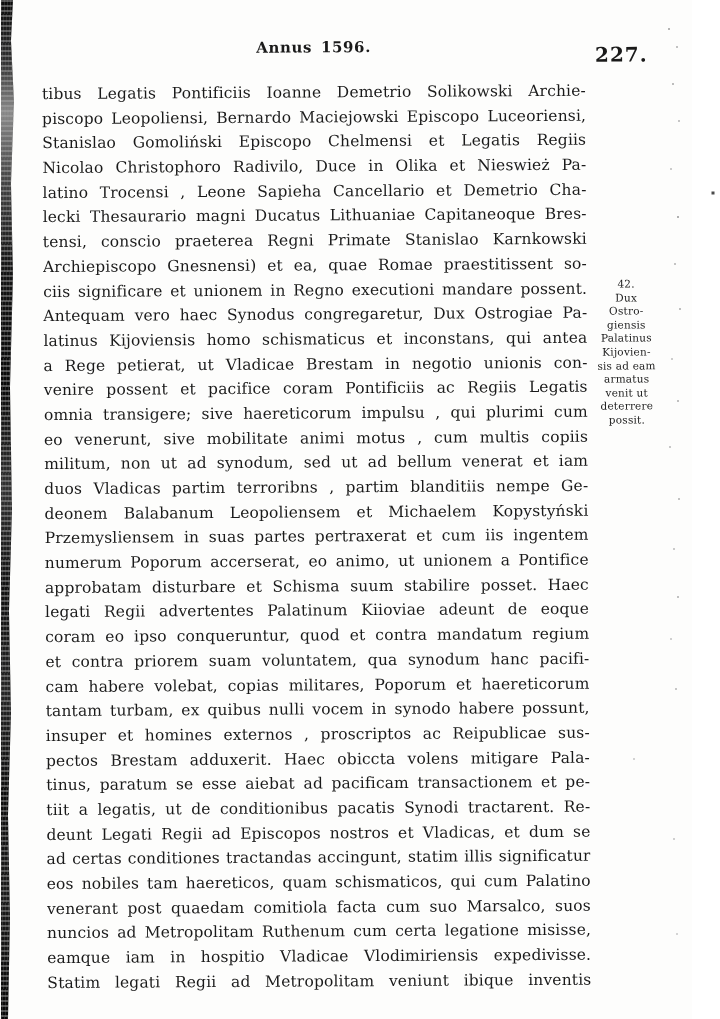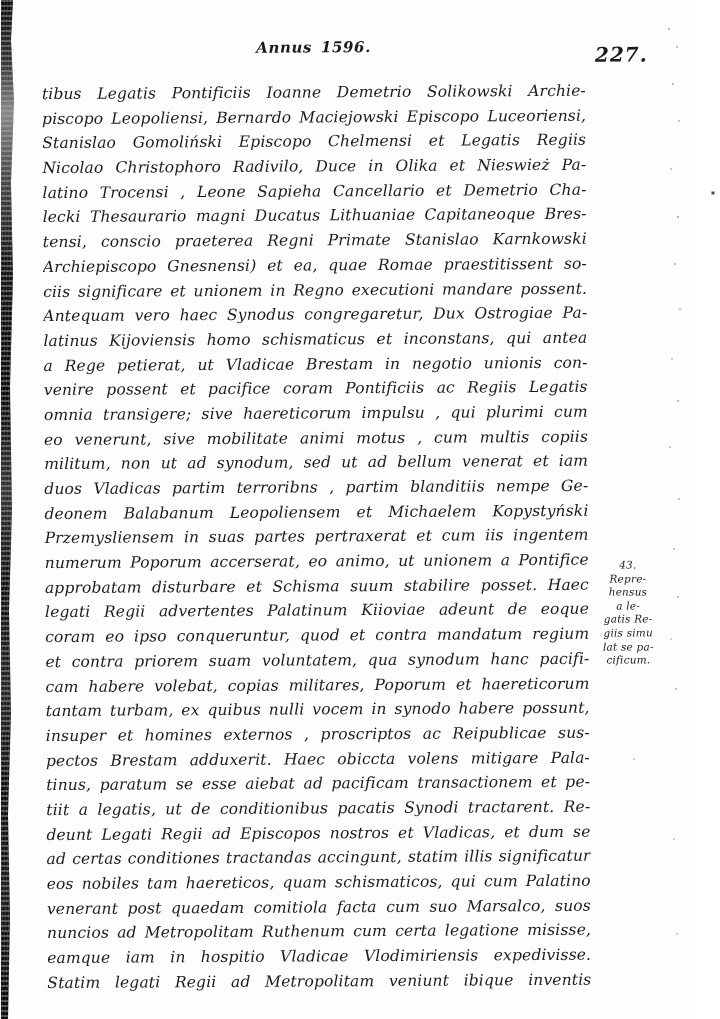--- a/index.html
+++ b/index.html
@@ -6,21 +6,20 @@
   body{
     width:720px;height:1019px;
     background:#ffffff;
     font-family:"DejaVu Serif", serif;
     overflow:hidden;
   }
   .page{
     position:relative;width:692px;height:1019px;
     background:#fdfdfc;
     color:#1a1a1a;
-    font-style:italic;
   }
   
   .scan-bar{
     position:absolute;left:1px;top:0;width:14px;height:1019px;
     background:
       repeating-linear-gradient(180deg, rgba(170,170,170,.45) 0 2px, rgba(0,0,0,0) 2px 5px),
       repeating-linear-gradient(92deg, rgba(120,120,120,.25) 0 1px, rgba(0,0,0,0) 1px 3px),
       linear-gradient(180deg,#0b0b0b 0%,#303030 6%,#8c8c8c 11%,#4a4a4a 17%,#151515 26%,#0a0a0a 38%,#333333 48%,#101010 58%,#262626 68%,#0d0d0d 78%,#1c1c1c 88%,#060606 100%);
     clip-path:polygon(0 0,12px 0,10px 4%,13px 10%,10px 18%,12px 27%,9px 38%,11px 50%,8px 60%,10px 70%,7px 80%,9px 90%,7px 100%,0 100%);
   }
@@ -107,24 +106,27 @@
         <div class="bl">tinus, paratum se esse aiebat ad pacificam transactionem et pe-</div>
         <div class="bl">tiit a legatis, ut de conditionibus pacatis Synodi tractarent. Re-</div>
         <div class="bl">deunt Legati Regii ad Episcopos nostros et Vladicas, et dum se</div>
         <div class="bl">ad certas conditiones tractandas accingunt, statim illis significatur</div>
         <div class="bl">eos nobiles tam haereticos, quam schismaticos, qui cum Palatino</div>
         <div class="bl">venerant post quaedam comitiola facta cum suo Marsalco, suos</div>
         <div class="bl">nuncios ad Metropolitam Ruthenum cum certa legatione misisse,</div>
         <div class="bl">eamque iam in hospitio Vladicae Vlodimiriensis expedivisse.</div>
         <div class="bl">Statim legati Regii ad Metropolitam veniunt ibique inventis</div>
       </div>
-    <div class="margin-note note-43">
-        <div class="mnl">43.</div>
-        <div class="mnl">Repre-</div>
-        <div class="mnl">hensus</div>
-        <div class="mnl">a le-</div>
-        <div class="mnl">gatis Re-</div>
-        <div class="mnl">giis simu</div>
-        <div class="mnl">lat se pa-</div>
-        <div class="mnl">cificum.</div>
+    <div class="margin-note note-42">
+        <div class="mnl">42.</div>
+        <div class="mnl">Dux</div>
+        <div class="mnl">Ostro-</div>
+        <div class="mnl">giensis</div>
+        <div class="mnl">Palatinus</div>
+        <div class="mnl">Kijovien-</div>
+        <div class="mnl">sis ad eam</div>
+        <div class="mnl">armatus</div>
+        <div class="mnl">venit ut</div>
+        <div class="mnl">deterrere</div>
+        <div class="mnl">possit.</div>
       </div>
   </div>
 </div>
 
 </body></html>

